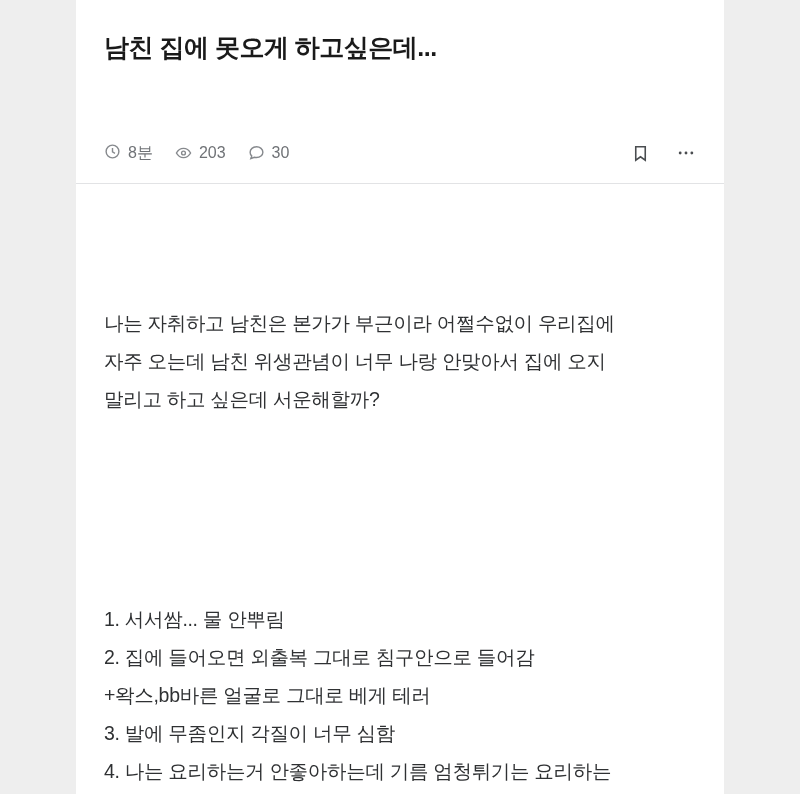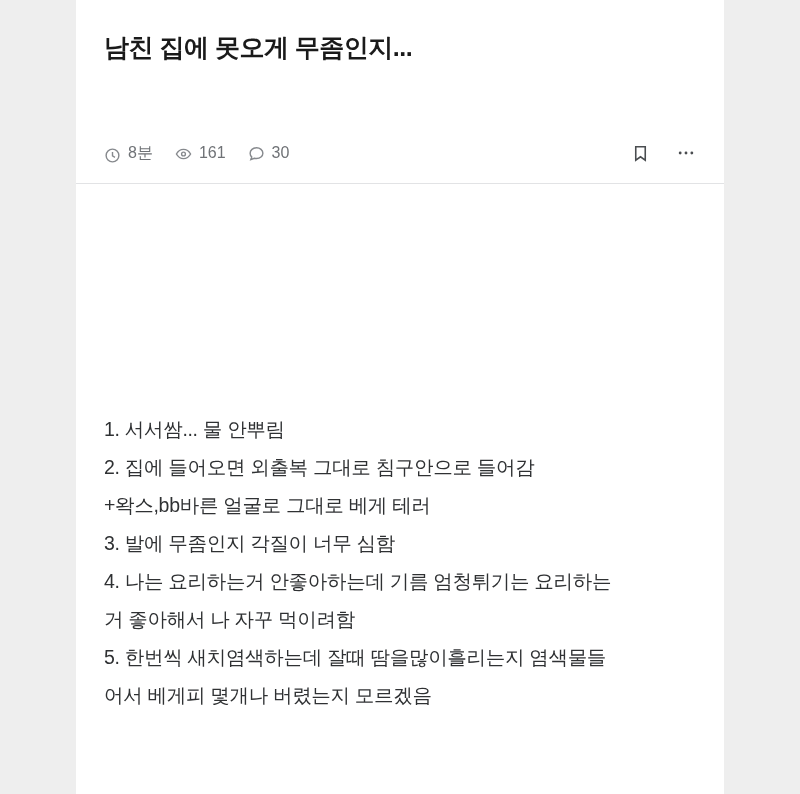--- a/index.html
+++ b/index.html
@@ -59,21 +59,21 @@
     align-items: center;
     justify-content: space-between;
   }
   .meta-left {
     display: flex;
     align-items: center;
     gap: 22px;
   }
   .meta-item {
     display: flex;
-    align-items: flex-end;
+    align-items: flex-start;
     gap: 7px;
     color: #6f7276;
     font-size: 16px;
   }
   .meta-item .ico {
     display: inline-flex;
     align-items: center;
     justify-content: center;
     width: 17px;
     height: 17px;
@@ -112,21 +112,21 @@
 </style>
 </head>
 <body>
 
 <div class="page">
   <div class="gutter-left"></div>
   <div class="gutter-right"></div>
 
   <div class="content">
 
-    <h1 class="title">남친 집에 못오게 무좀인지...</h1>
+    <h1 class="title">남친 집에 못오게 하고싶은데...</h1>
 
     <div class="meta-bar">
       <div class="meta-left">
 
         <div class="meta-item">
           <span class="ico">
             <svg width="17" height="17" viewBox="0 0 24 24" fill="none" stroke="currentColor" stroke-width="2">
               <circle cx="12" cy="12" r="9"></circle>
               <path d="M12 7v5.5l3.5 2"></path>
             </svg>
@@ -134,21 +134,21 @@
           <span>8분</span>
         </div>
 
         <div class="meta-item">
           <span class="ico">
             <svg width="18" height="18" viewBox="0 0 24 24" fill="none" stroke="currentColor" stroke-width="2">
               <path d="M2 12s3.6-6.5 10-6.5S22 12 22 12s-3.6 6.5-10 6.5S2 12 2 12z"></path>
               <circle cx="12" cy="12" r="2.7"></circle>
             </svg>
           </span>
-          <span>161</span>
+          <span>203</span>
         </div>
 
         <div class="meta-item">
           <span class="ico">
             <svg width="17" height="17" viewBox="0 0 24 24" fill="none" stroke="currentColor" stroke-width="2">
               <path d="M21 11.5c0 4.2-4 7.6-9 7.6-1 0-2-.14-2.9-.4L4 20.5l1.3-3.6C3.85 15.5 3 13.6 3 11.5 3 7.3 7 3.9 12 3.9s9 3.4 9 7.6z"></path>
             </svg>
           </span>
           <span>30</span>
         </div>
@@ -167,20 +167,23 @@
             <circle cx="12" cy="12" r="1.7"></circle>
             <circle cx="19" cy="12" r="1.7"></circle>
           </svg>
         </span>
       </div>
     </div>
 
     <div class="divider"></div>
 
     <div class="body-text">
+      <p class="para">나는 자취하고 남친은 본가가 부근이라 어쩔수없이 우리집에
+자주 오는데 남친 위생관념이 너무 나랑 안맞아서 집에 오지
+말리고 하고 싶은데 서운해할까?</p>
       <div class="spacer"></div>
       <p class="para">1. 서서쌈... 물 안뿌림
 2. 집에 들어오면 외출복 그대로 침구안으로 들어감
 +왁스,bb바른 얼굴로 그대로 베게 테러
 3. 발에 무좀인지 각질이 너무 심함
 4. 나는 요리하는거 안좋아하는데 기름 엄청튀기는 요리하는
 거 좋아해서 나 자꾸 먹이려함
 5. 한번씩 새치염색하는데 잘때 땀을많이흘리는지 염색물들
 어서 베게피 몇개나 버렸는지 모르겠음</p>
       

